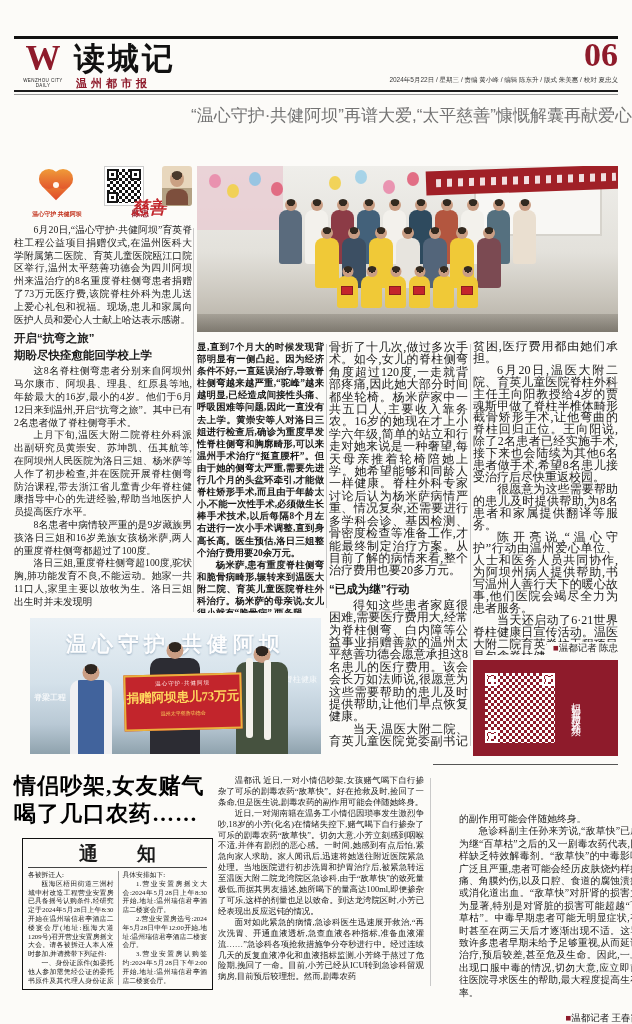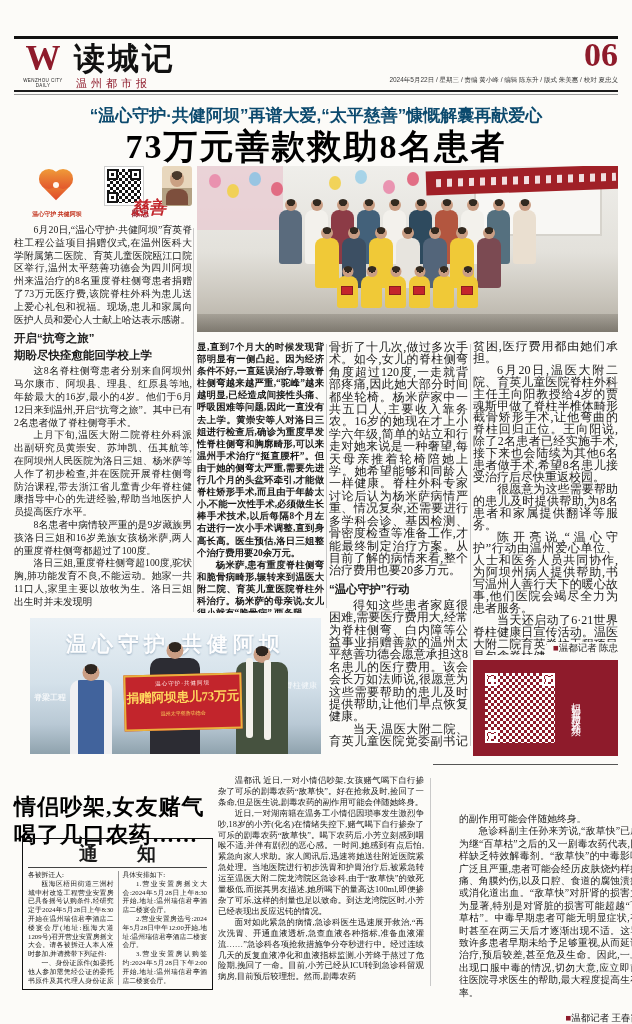--- a/index.html
+++ b/index.html
@@ -11,29 +11,29 @@
   
   .top-rule  { left:14px; top:36px;  width:604px; height:3px;  background:#121212; }
   .hr1       { left:14px; top:90px;  width:604px; height:2px;  background:#1c1c1c; }
   .hr2       { left:14px; top:94px;  width:604px; height:1px;  background:#9a9a9a; }
   .logo      { left:16px; top:42px;  width:54px; text-align:center; }
   .logo-w    { font-size:35px; line-height:34px; font-weight:900; color:#8e1b2b;
                font-family:"Liberation Serif",serif; }
   .logo-sub  { font-size:4.5px; letter-spacing:.4px; color:#222; margin-top:2px;
                font-family:"Liberation Sans","DejaVu Sans",sans-serif; }
   .section-title { left:74px; top:38px; font-size:31px; font-weight:900; letter-spacing:3px; color:#111; }
-  .paper-name    { left:76px; top:76px; font-size:11px; font-weight:400; color:#8e1b2b;
+  .paper-name    { left:76px; top:76px; font-size:11px; font-weight:700; color:#8e1b2b;
                    letter-spacing:4px; font-family:"Liberation Sans",sans-serif; }
   .page-no   { right:14px; top:36px; font-size:34px; font-weight:800; color:#8e1b2b; }
   .dateline  { right:14px; top:76px; font-size:6.5px; color:#3a3a3a;
                font-family:"Liberation Sans",sans-serif; }
 
   
-  .kicker   { left:0; right:0; top:104px; text-align:center; font-size:17px; font-weight:700;
-              color:#0c4a6e; font-family:"Liberation Sans","DejaVu Sans",sans-serif; }
+  .kicker   { left:0; right:0; top:104px; text-align:right; font-size:17px; font-weight:400;
+              color:#737373; font-family:"Liberation Sans","DejaVu Sans",sans-serif; }
   .headline { left:0; right:0; top:124px; text-align:center; font-size:34px; font-weight:900;
               letter-spacing:2px; color:#000; }
 
   
   .campaign { left:14px; top:166px; width:178px; height:56px; }
   .heart { position:absolute; left:32px; top:10px; width:20px; height:20px;
            background:linear-gradient(135deg,#f2a93b,#e04a2a); transform:rotate(45deg); }
   .heart::before, .heart::after { content:""; position:absolute; width:20px; height:20px;
            border-radius:50%; background:inherit; }
   .heart::before { top:-10px; left:0; }
@@ -89,21 +89,21 @@
          background:linear-gradient(180deg,rgba(90,85,75,.25),rgba(60,55,48,.45)); }
 
   .photo2 { left:30px; top:618px; width:291px; height:136px; overflow:hidden;
             background:linear-gradient(180deg,#e9f0f5 0%,#d4e1ea 48%,#b9c9d5 78%,#8fa2ad 100%); }
   .ph2-title { position:absolute; left:0; right:0; top:12px; text-align:center; font-size:21px;
             font-weight:900; letter-spacing:5px; color:#fff; opacity:.95;
             font-family:"Liberation Sans","DejaVu Sans",sans-serif;
             text-shadow:0 1px 2px rgba(90,120,150,.55); }
   .wm { position:absolute; font-size:8px; color:rgba(255,255,255,.78);
             font-family:"Liberation Sans",sans-serif; }
-  .wm-l { left:4px; top:74px;font-weight:bold; } .wm-r { right:4px; top:62px; }
+  .wm-l { left:4px; top:74px;font-weight:bold; } .wm-r { right:4px; top:56px; }
   .pg { position:absolute; bottom:0; border-radius:10px 10px 0 0; }
   .pg::before { content:""; position:absolute; left:50%; transform:translateX(-50%); top:-16px;
             width:17px; height:17px; border-radius:50%;
             background:radial-gradient(circle at 50% 24%,#2e2620 40%,#c99d83 42%); }
   .pg-girl   { left:40px;  width:42px; height:74px;
             background:linear-gradient(90deg,#f0f0f2 18%,#41639c 18% 82%,#f0f0f2 82%); }
   .pg-center { left:120px; width:50px; height:96px; background:#2c2c33; }
   .pg-right  { left:206px; width:52px; height:92px; background:#46523f; }
   .scarf { position:absolute; left:10px; top:-4px; width:7px; height:80px; background:#f4f2ec;
             box-shadow:18px 2px 0 #f4f2ec; border-radius:3px; }
@@ -147,21 +147,21 @@
              background:conic-gradient(#fff 25%,transparent 0 50%,#fff 0 75%,transparent 0);
              background-size:6px 6px; }
   .qr2 b { position:absolute; width:13px; height:13px; border:2.5px solid #fff; z-index:2; }
   .qr2 b::after { content:""; position:absolute; inset:2px; background:#fff; }
   .qr2 .f1 { left:2px; top:2px; } .qr2 .f2 { right:2px; top:2px; } .qr2 .f3 { left:2px; bottom:2px; }
   .qr-caption { writing-mode:vertical-rl; font-size:9.5px; letter-spacing:3px; color:#fff;
              margin-left:12px; font-family:"Liberation Sans",sans-serif; }
 
   
   .headline2 { left:14px; top:772px; width:196px; font-size:22px; font-weight:900; line-height:28px;
-             letter-spacing:1px; color:#000;margin-top:21px; }
+             letter-spacing:1px; color:#000; }
   .midcol   { left:218px; top:776px; width:206px; height:212px; overflow:hidden; text-align:justify; }
   .midcol p { font-size:8.4px; line-height:10.9px; text-indent:2em; }
   .midcol .lead { font-weight:400; }
   .rightcol { left:459px; top:776px; width:181px; height:212px; overflow:hidden; text-align:justify;
              position:absolute;margin-top:37px; }
   .rightcol p { font-size:9.8px; line-height:12.4px; text-indent:2em; }
   .rightcol p.cont { text-indent:0; }
 
   
   .notice { left:22px; top:838px; width:191px; height:152px; border:1.5px solid #111;
@@ -186,21 +186,20 @@
     <div class="logo-sub">WENZHOU CITY DAILY</div>
   </div>
   <div class="abs section-title">读城记</div>
   <div class="abs paper-name">温州都市报</div>
   <div class="abs page-no">06</div>
   <div class="abs dateline">2024年5月22日 / 星期三 / 责编 黄小峰 / 编辑 陈东升 / 版式 朱美惠 / 校对 夏忠义</div>
   <div class="abs hr1"></div>
   <div class="abs hr2"></div>
 
   <div class="abs kicker">“温心守护·共健阿坝”再谱大爱,“太平慈善”慷慨解囊再献爱心</div>
-  <div class="abs headline">73万元善款救助8名患者</div>
 
   <div class="abs campaign">
     <span class="heart"></span>
     <span class="heart-core"></span>
     <div class="heart-cap">温心守护 共健阿坝</div>
     <div class="qr qr1">
       <span class="mods"></span>
       <b class="f1"></b>
       <b class="f2"></b>
       <b class="f3"></b>
@@ -276,21 +275,21 @@
     <p>洛日三姐,重度脊柱侧弯超100度,驼状胸,肺功能发育不良,不能运动。她家一共11口人,家里主要以放牧为生。洛日三姐出生时并未发现明</p>
   </div>
 
   <div class="abs ncol col2">
     <p class="cont">显,直到7个月大的时候发现背部明显有一侧凸起。因为经济条件不好,一直延误治疗,导致脊柱侧弯越来越严重,“驼峰”越来越明显,已经造成间接性头痛、呼吸困难等问题,因此一直没有去上学。黄崇安等人对洛日三姐进行检查后,确诊为重度早发性脊柱侧弯和胸廓畸形,可以来温州手术治疗“挺直腰杆”。但由于她的侧弯太严重,需要先进行几个月的头盆环牵引,才能做脊柱矫形手术,而且由于年龄太小,不能一次性手术,必须做生长棒手术技术,以后每隔8个月左右进行一次小手术调整,直到身高长高。医生预估,洛日三姐整个治疗费用要20余万元。</p>
     <p>杨米萨,患有重度脊柱侧弯和脆骨病畸形,辗转来到温医大附二院、育英儿童医院脊柱外科治疗。杨米萨的母亲说,女儿很小就有“脆骨病”,两条腿</p>
   </div>
 
   <div class="abs ncol col3">
     <p class="cont">骨折了十几次,做过多次手术。如今,女儿的脊柱侧弯角度超过120度,一走就背部疼痛,因此她大部分时间都坐轮椅。杨米萨家中一共五口人,主要收入靠务农。16岁的她现在才上小学六年级,简单的站立和行走对她来说是一种奢望,每天母亲推着轮椅陪她上学。她希望能够和同龄人一样健康。脊柱外科专家讨论后认为杨米萨病情严重、情况复杂,还需要进行多学科会诊、基因检测、骨密度检查等准备工作,才能最终制定治疗方案。从目前了解的病情来看,整个治疗费用也要20多万元。</p>
-    <div class="subhead">“温心守护”行动</div>
+    <div class="subhead">“已成为继”行动</div>
     <p>得知这些患者家庭很困难,需要医疗费用大,经常为脊柱侧弯、白内障等公益事业捐赠善款的温州太平慈善功德会愿意承担这8名患儿的医疗费用。该会会长万如法师说,很愿意为这些需要帮助的患儿及时提供帮助,让他们早点恢复健康。</p>
     <p>当天,温医大附二院、育英儿童医院党委副书记陈开亮,温州太平慈善功德会常务副会长郑秋兰等到病房看望了来自马尔康市塘山乡的初中生八依初,鼓励她好好养病。</p>
 
   </div>
 
   <div class="abs ncol col4">
     <p class="cont">贫困,医疗费用都由她们承担。</p>
     <p>6月20日,温医大附二院、育英儿童医院脊柱外科主任王向阳教授给4岁的贾魂斯甲做了脊柱半椎体畸形截骨矫形手术,让他弯曲的脊柱回归正位。王向阳说,除了2名患者已经实施手术,接下来也会陆续为其他6名患者做手术,希望8名患儿接受治疗后尽快重返校园。</p>
     <p>很愿意为这些需要帮助的患儿及时提供帮助,为8名患者和家属提供翻译等服务。</p>
     <p>陈开亮说,“温心守护”行动由温州爱心单位、人士和医务人员共同协作,为阿坝州病人提供帮助,书写温州人善行天下的暖心故事,他们医院会竭尽全力为患者服务。</p>
@@ -328,21 +327,21 @@
   <div class="abs story-sep"></div>
   <div class="abs vrule v4"></div>
 
   <div class="abs headline2">
     <div>情侣吵架,女友赌气</div>
     <div>喝了几口农药……</div>
   </div>
 
   <div class="abs midcol">
     <p class="lead">温都讯 近日,一对小情侣吵架,女孩赌气喝下自行掺杂了可乐的剧毒农药“敌草快”。好在抢救及时,捡回了一条命,但是医生说,剧毒农药的副作用可能会伴随她终身。</p>
-    <p>近日,一对湖南籍在温务工小情侣因琐事发生激烈争吵,18岁的小芳(化名)在情绪失控下,赌气喝下自行掺杂了可乐的剧毒农药“敌草快”。喝下农药后,小芳立刻感到咽喉不适,并伴有剧烈的恶心感。一时间,她感到有点后怕,紧急向家人求助。家人闻讯后,迅速将她送往附近医院紧急处理。当地医院进行初步洗胃和护胃治疗后,被紧急转运至温医大附二院龙湾院区急诊科,由于“敌草快”的致死量极低,而据其男友描述,她所喝下的量高达100ml,即便掺杂了可乐,这样的剂量也足以致命。到达龙湾院区时,小芳已经表现出反应迟钝的情况。</p>
+    <p>近日,一对湖南籍在温务工小情侣因琐事发生激烈争吵,18岁的小芳(化名)在情绪失控下,赌气喝下自行掺杂了可乐的剧毒农药“敌草快”。切勿大意,小芳立刻感到咽喉不适,并伴有剧烈的恶心感。一时间,她感到有点后怕,紧急向家人求助。家人闻讯后,迅速将她送往附近医院紧急处理。当地医院进行初步洗胃和护胃治疗后,被紧急转运至温医大附二院龙湾院区急诊科,由于“敌草快”的致死量极低,而据其男友描述,她所喝下的量高达100ml,即便掺杂了可乐,这样的剂量也足以致命。到达龙湾院区时,小芳已经表现出反应迟钝的情况。</p>
     <p>面对如此紧急的病情,急诊科医生迅速展开救治,“再次洗胃、开通血液透析,急查血液各种指标,准备血液灌流……”急诊科各项抢救措施争分夺秒进行中。经过连续几天的反复血液净化和血液指标监测,小芳终于熬过了危险期,挽回了一命。目前,小芳已经从ICU转到急诊科留观病房,目前预后较理想。然而,剧毒农药</p>
   </div>
 
   <div class="abs rightcol">
     <p class="cont">的副作用可能会伴随她终身。</p>
     <p>急诊科副主任孙来芳说,“敌草快”已成为继“百草枯”之后的又一剧毒农药代表,同样缺乏特效解毒剂。“敌草快”的中毒影响广泛且严重,患者可能会经历皮肤烧灼样疼痛、角膜灼伤,以及口腔、食道的腐蚀溃疡或消化道出血。“敌草快”对肝肾的损害尤为显著,特别是对肾脏的损害可能超越“百草枯”。中毒早期患者可能无明显症状,有时甚至在两三天后才逐渐出现不适。这导致许多患者早期未给予足够重视,从而延误治疗,预后较差,甚至危及生命。因此,一旦出现口服中毒的情况,切勿大意,应立即前往医院寻求医生的帮助,最大程度提高生存率。</p>
     <div class="byline"><span class="sq">■</span><span>温都记者 王春霞</span></div>
   </div>
 
   <div class="abs notice">

